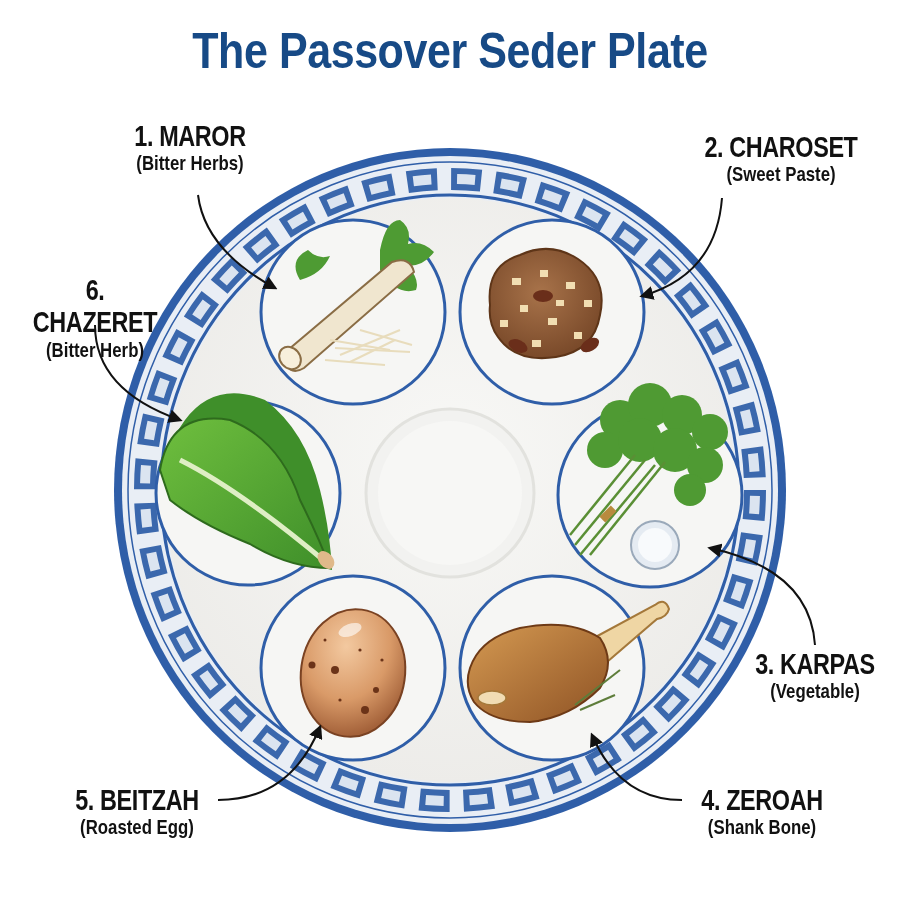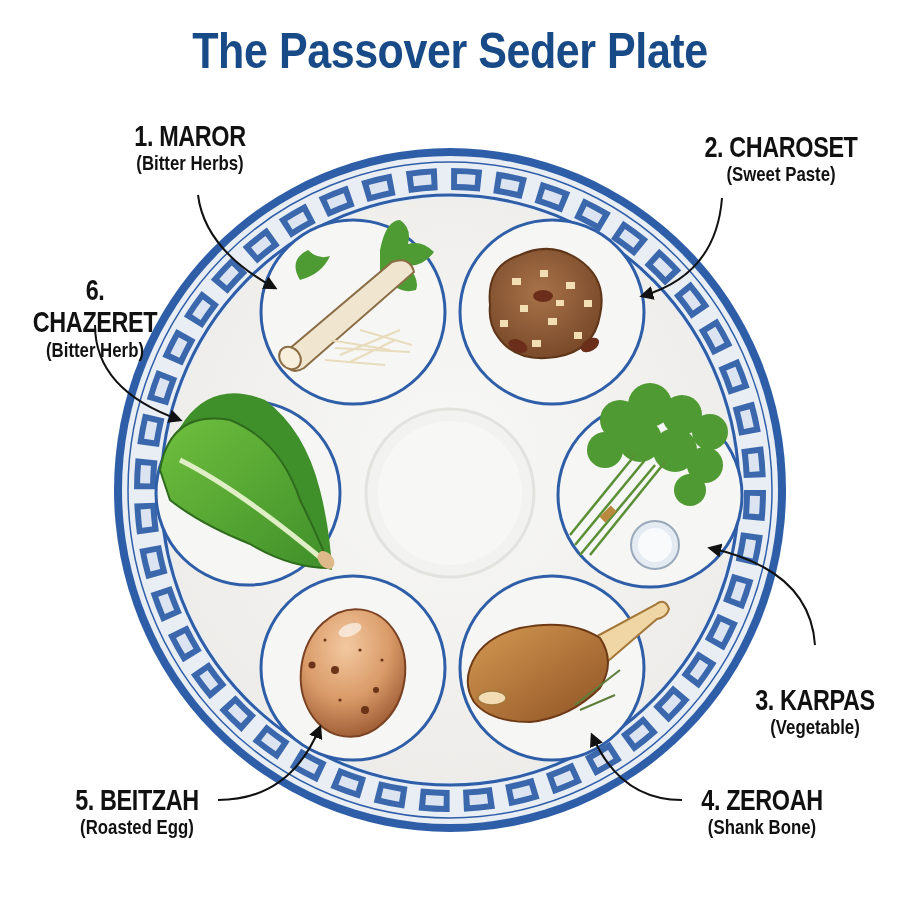--- a/index.html
+++ b/index.html
@@ -179,21 +179,21 @@
 </svg>
 
 <div class="label" style="left:95px; top:120px; width:190px;">
   <span class="name">1. MAROR</span>
   <span class="sub">(Bitter Herbs)</span>
 </div>
 <div class="label" style="left:676px; top:131px; width:210px;">
   <span class="name">2. CHAROSET</span>
   <span class="sub">(Sweet Paste)</span>
 </div>
-<div class="label" style="left:735px; top:684px; width:160px;">
+<div class="label" style="left:735px; top:648px; width:160px;">
   <span class="name">3. KARPAS</span>
   <span class="sub">(Vegetable)</span>
 </div>
 <div class="label" style="left:672px; top:784px; width:180px;text-align:center;">
   <span class="name">4. ZEROAH</span>
   <span class="sub">(Shank Bone)</span>
 </div>
 <div class="label" style="left:47px; top:784px; width:180px;">
   <span class="name">5. BEITZAH</span>
   <span class="sub">(Roasted Egg)</span>

